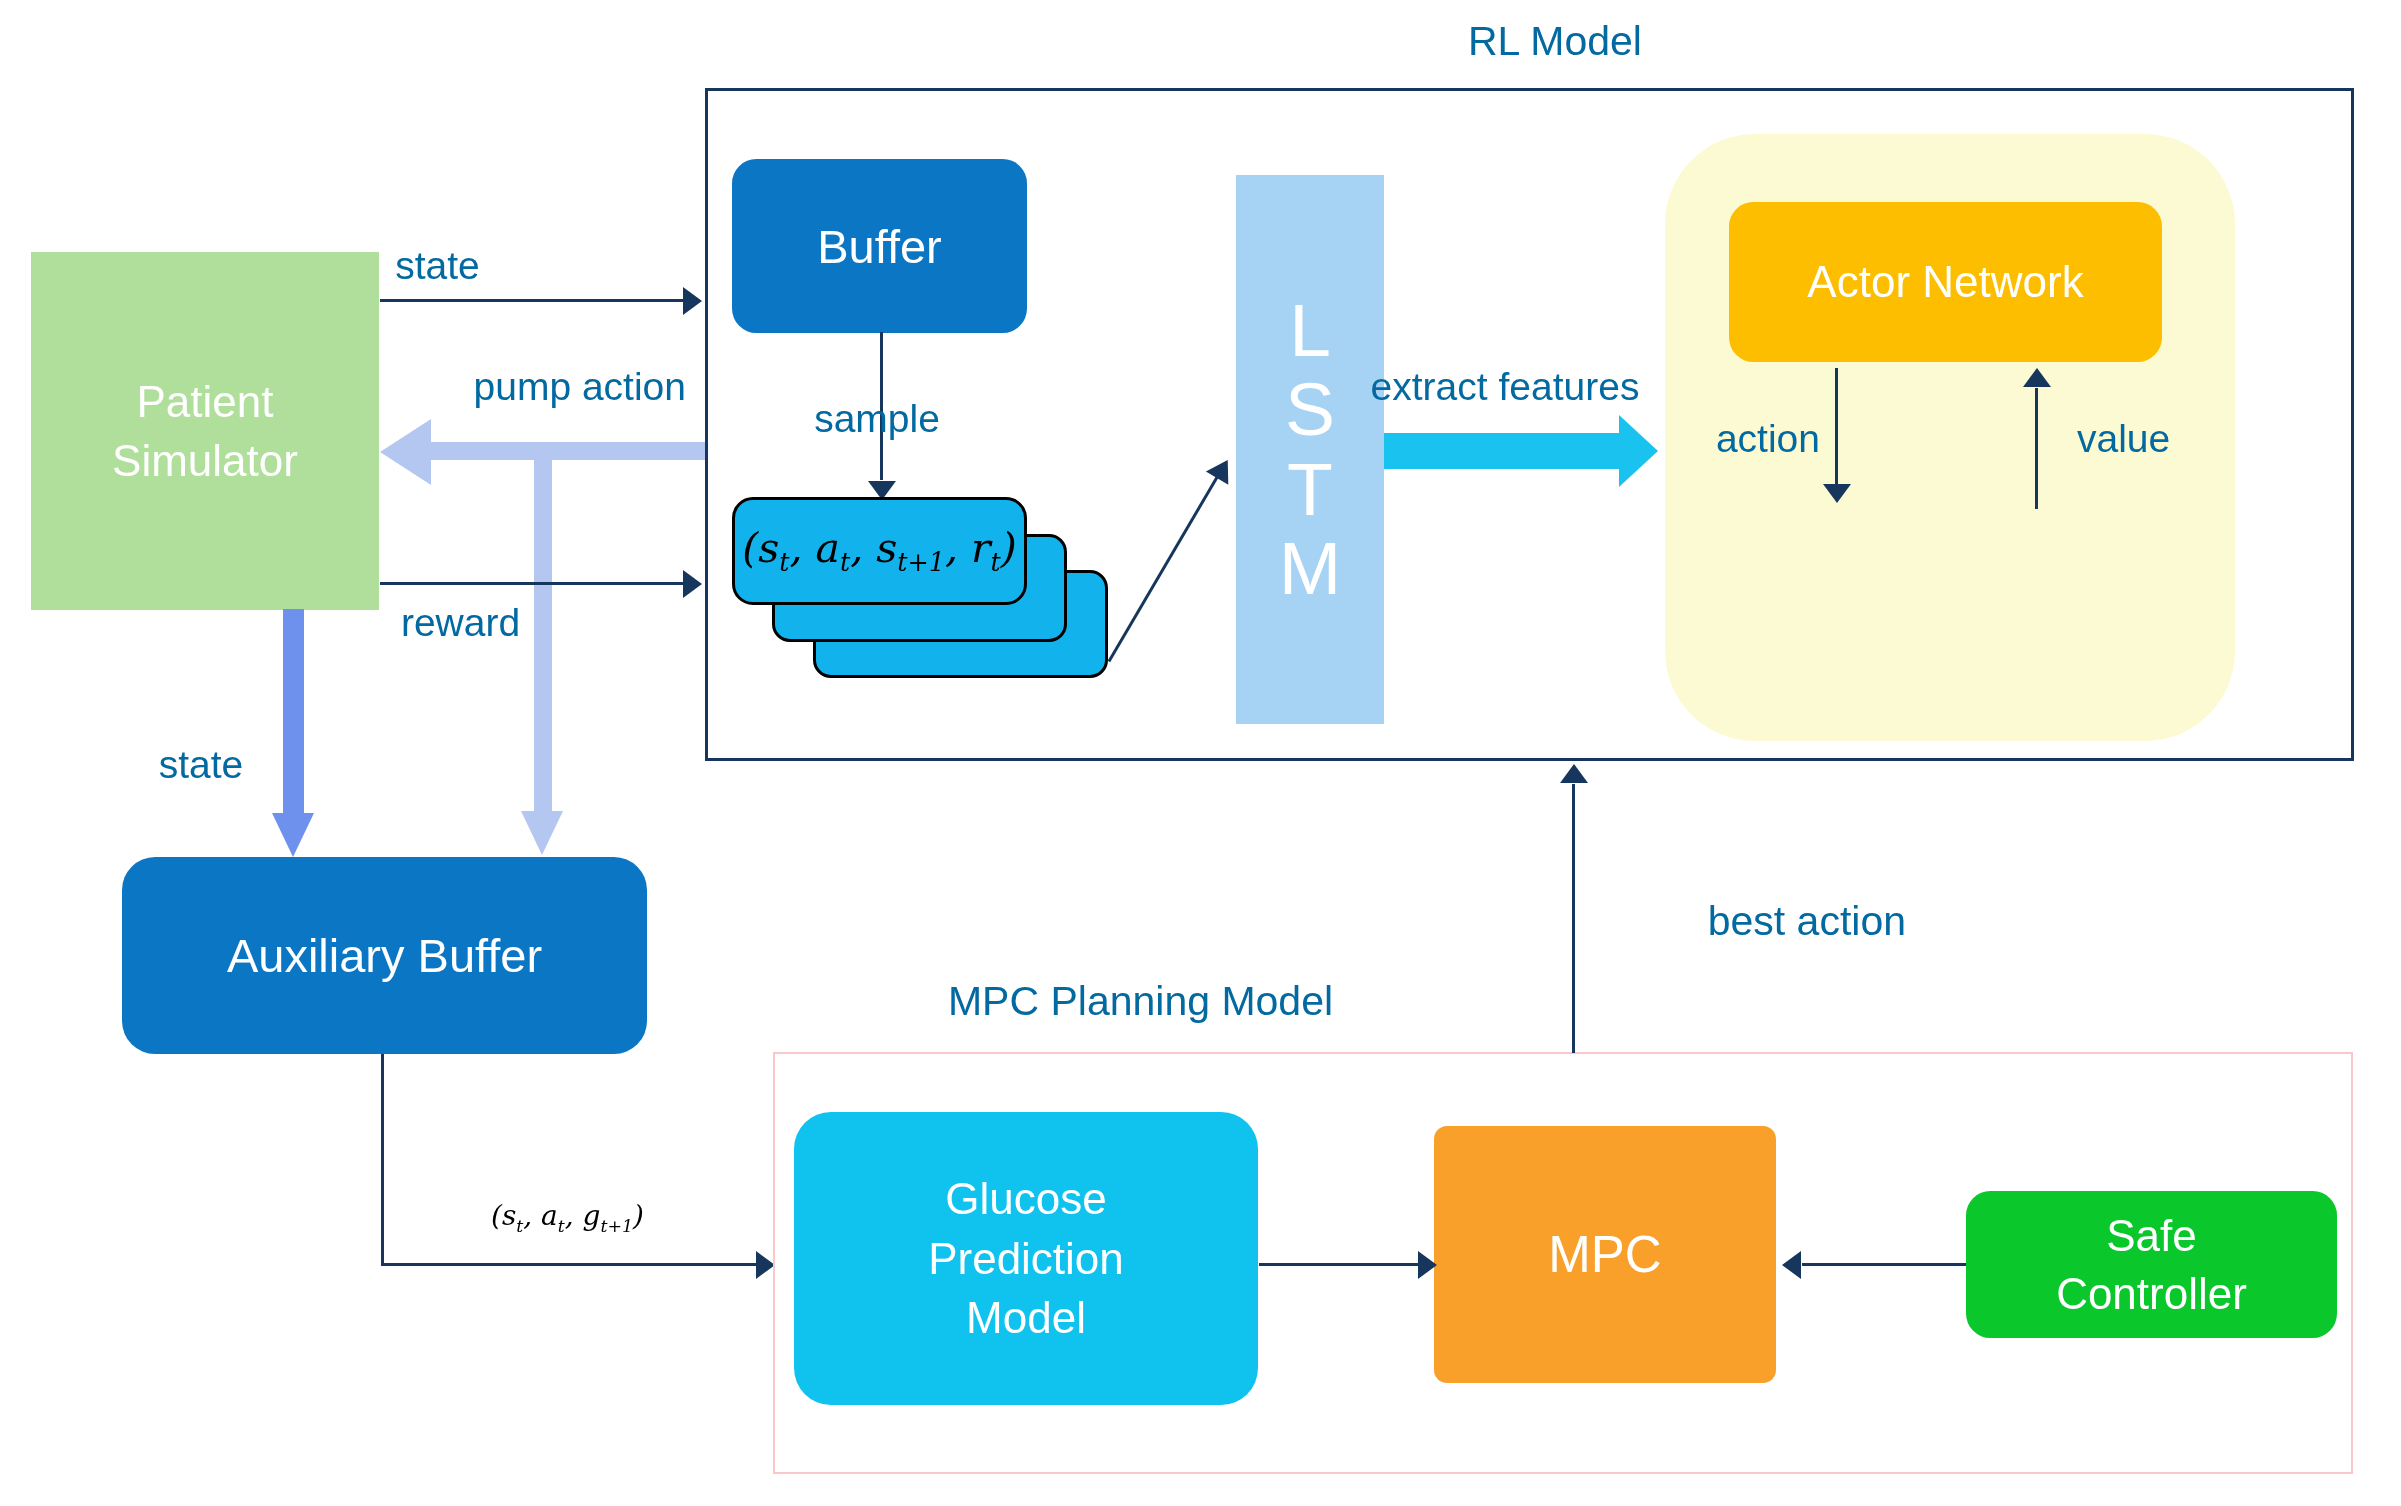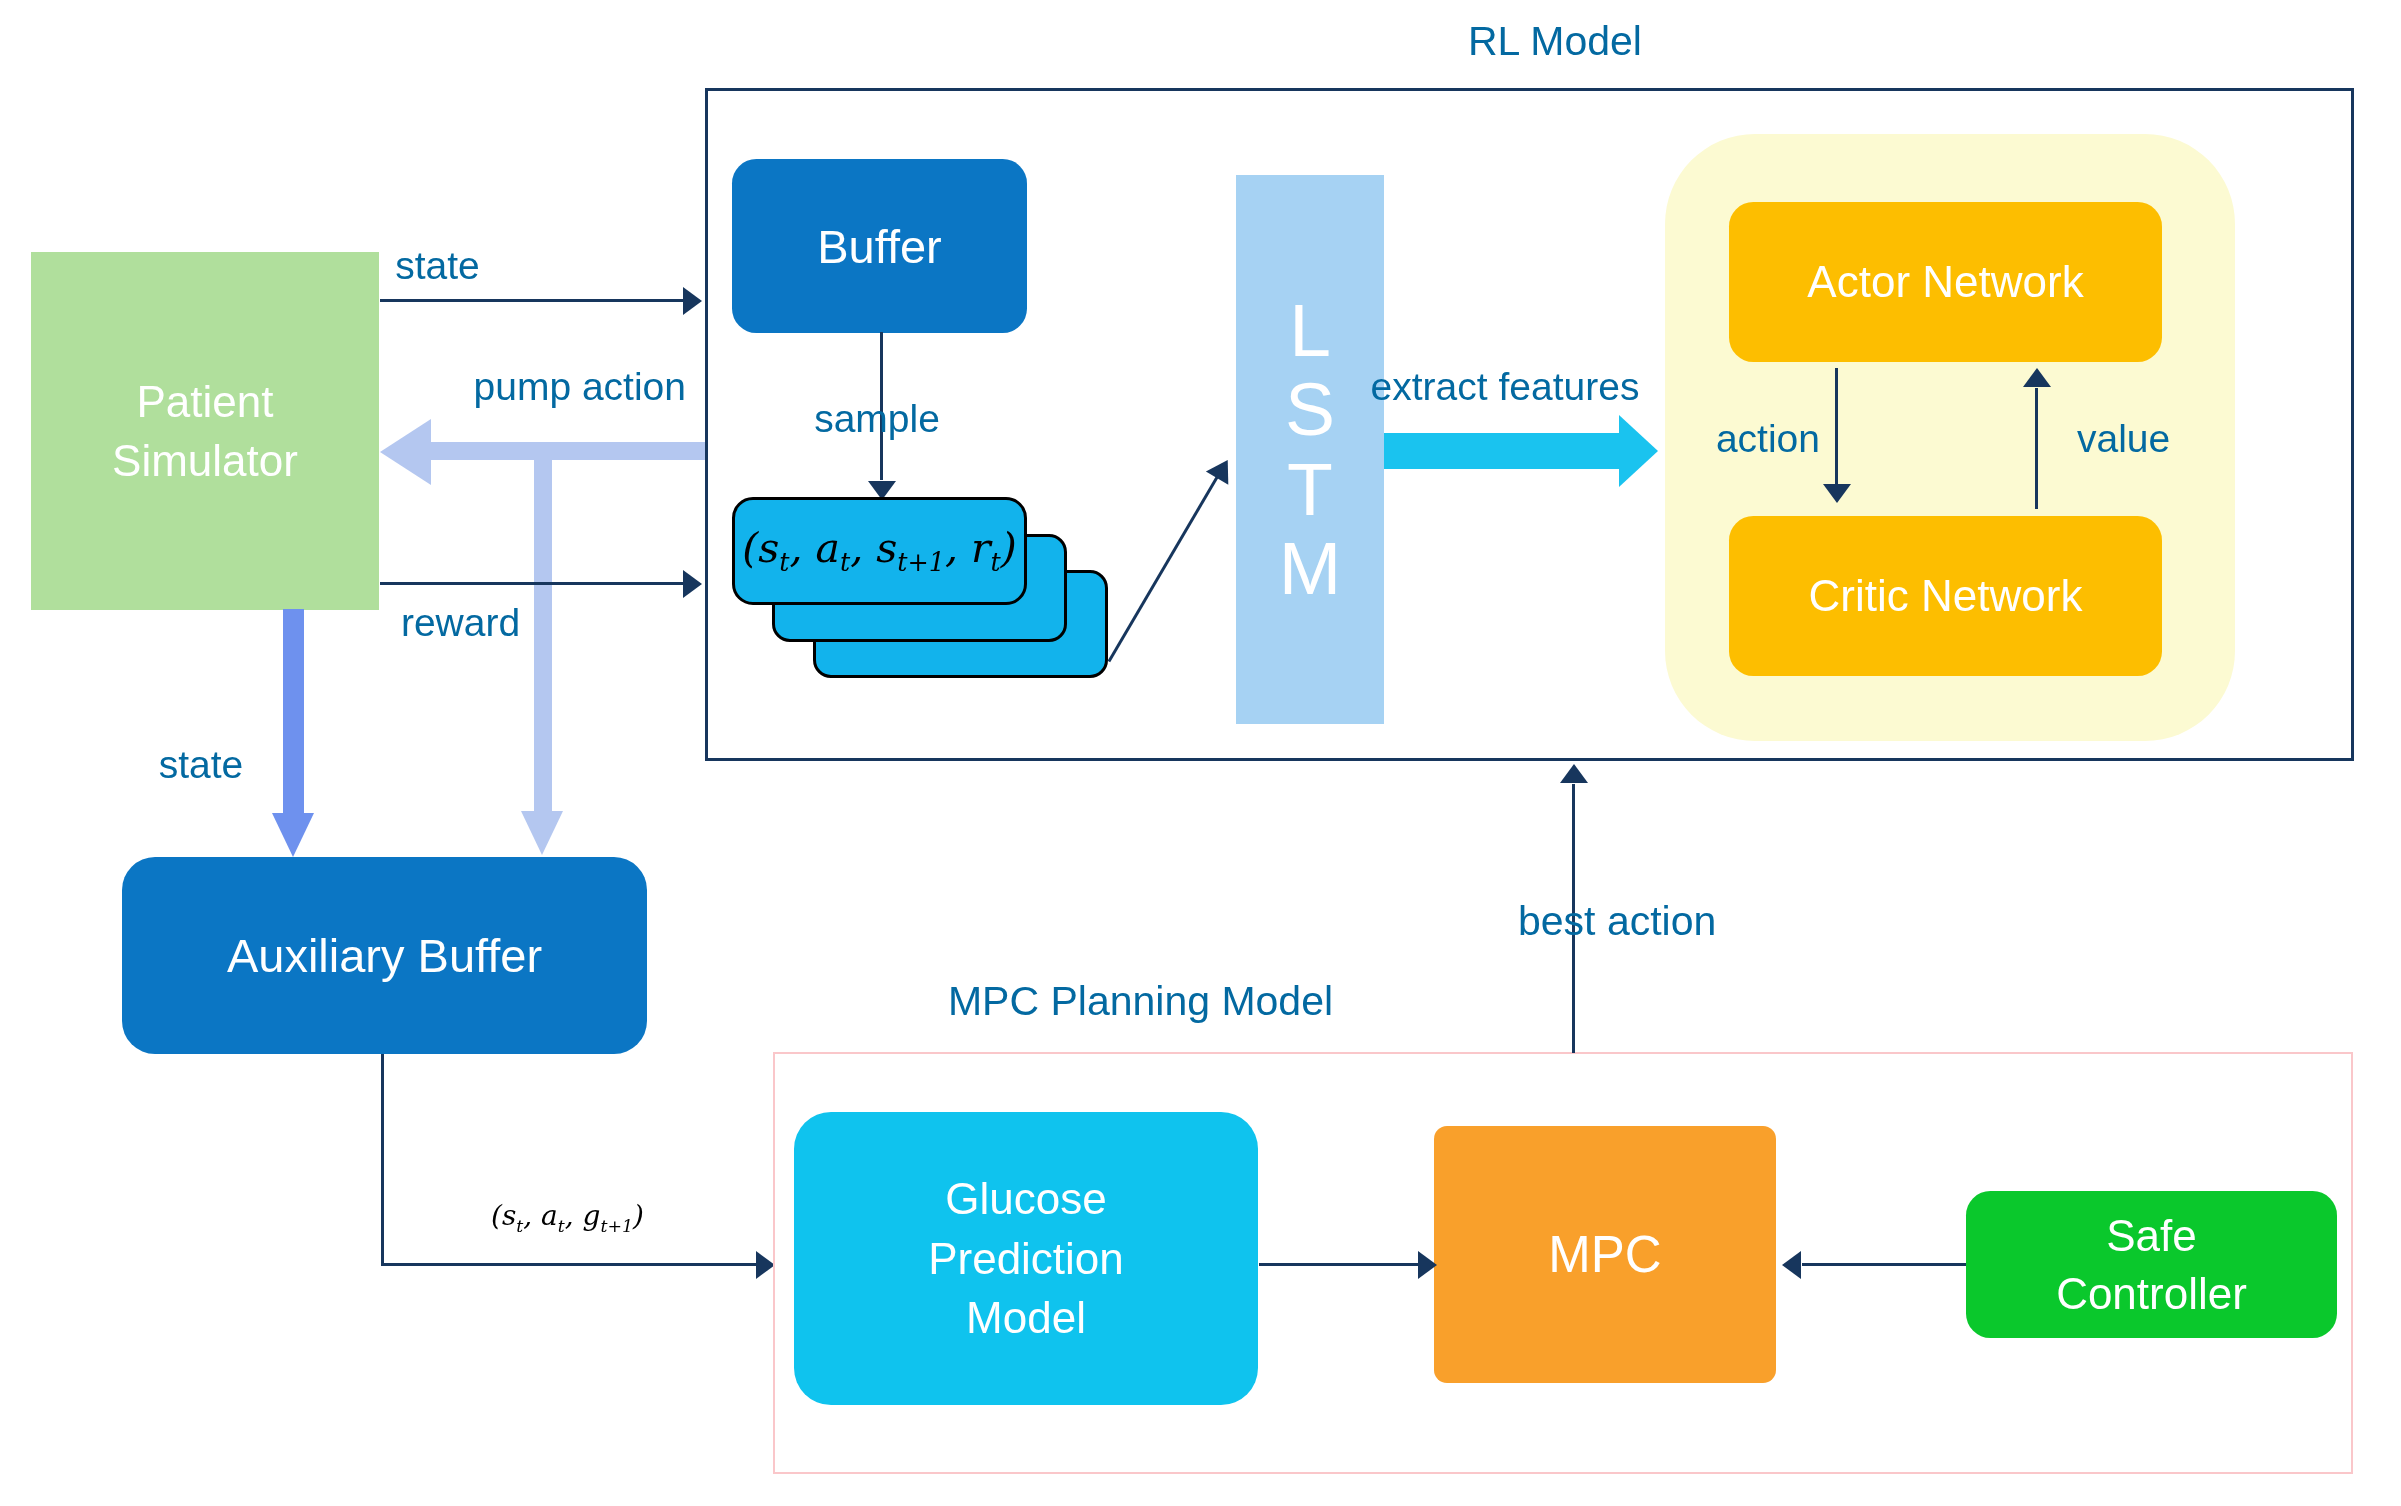--- a/index.html
+++ b/index.html
@@ -76,23 +76,20 @@
   </div>
 
   <div class="lbl" style="left:1342px;top:365px;width:326px;">extract features</div>
   <div class="bigband" style="left:1384px;top:433px;width:235px;height:36px;background:#1AC3EF;"></div>
   <div class="tri" style="left:1619px;top:415px;border-left:39px solid #1AC3EF;border-top:36px solid transparent;border-bottom:36px solid transparent;"></div>
 
   <div class="box" style="left:1665px;top:134px;width:570px;height:607px;background:#FCFAD2;border-radius:90px;"></div>
   <div class="box" style="left:1729px;top:202px;width:433px;height:160px;background:#FDBE00;border-radius:24.4px;font-size:44px;">
     <div>Actor Network</div>
   </div>
-  <div class="box" style="left:1729px;top:516px;width:433px;height:160px;background:#FDBE00;border-radius:24.4px;font-size:44px;">
-    <div>Critic Network</div>
-  </div>
 
   <div class="line" style="left:1835px;top:368px;width:3.3px;height:116px;"></div>
   <div class="tri" style="left:1823px;top:484px;border-top:19.6px solid #17365D;border-left:14px solid transparent;border-right:14px solid transparent;"></div>
   <div class="lbl" style="left:1682px;top:417px;width:138px;text-align:right;">action</div>
 
   <div class="line" style="left:2035px;top:388px;width:3.3px;height:121px;"></div>
   <div class="tri" style="left:2023px;top:368px;border-bottom:19.6px solid #17365D;border-left:14px solid transparent;border-right:14px solid transparent;"></div>
   <div class="lbl" style="left:2077px;top:417px;width:147px;text-align:left;">value</div>
 
   <div class="box" style="left:122px;top:857px;width:525px;height:197px;background:#0B76C4;border-radius:33px;font-size:47px;">
@@ -104,21 +101,21 @@
   <div class="tri" style="left:756px;top:1251px;border-left:19.6px solid #17365D;border-top:14px solid transparent;border-bottom:14px solid transparent;"></div>
   <div class="lbl math" style="left:429px;top:1199px;width:277px;font-size:28px;">
     <span>(s</span><sub>t</sub><span>, a</span><sub>t</sub><span>, g</span><sub>t+1</sub><span>)</span>
   </div>
 
   <div class="lbl" style="left:896px;top:978px;width:489px;font-size:41px;">MPC Planning Model</div>
   <div class="frame" style="left:773px;top:1052px;width:1580px;height:422px;border:2.4px solid #FAC7CA;"></div>
 
   <div class="line" style="left:1572px;top:784px;width:3.3px;height:269px;"></div>
   <div class="tri" style="left:1560px;top:764px;border-bottom:19.6px solid #17365D;border-left:14px solid transparent;border-right:14px solid transparent;"></div>
-  <div class="lbl" style="left:1518px;top:898px;width:244px;font-size:41px;text-align:left;">best action</div>
+  <div class="lbl" style="left:1662px;top:898px;width:244px;font-size:41px;text-align:right;">best action</div>
 
   <div class="box" style="left:794px;top:1112px;width:464px;height:293px;background:#0FC3EE;border-radius:37px;font-size:44px;line-height:1.35;">
     <div>Glucose</div>
     <div>Prediction</div>
     <div>Model</div>
   </div>
 
   <div class="box" style="left:1434px;top:1126px;width:342px;height:257px;background:#F9A02B;border-radius:13px;font-size:51px;">
     <div>MPC</div>
   </div>

